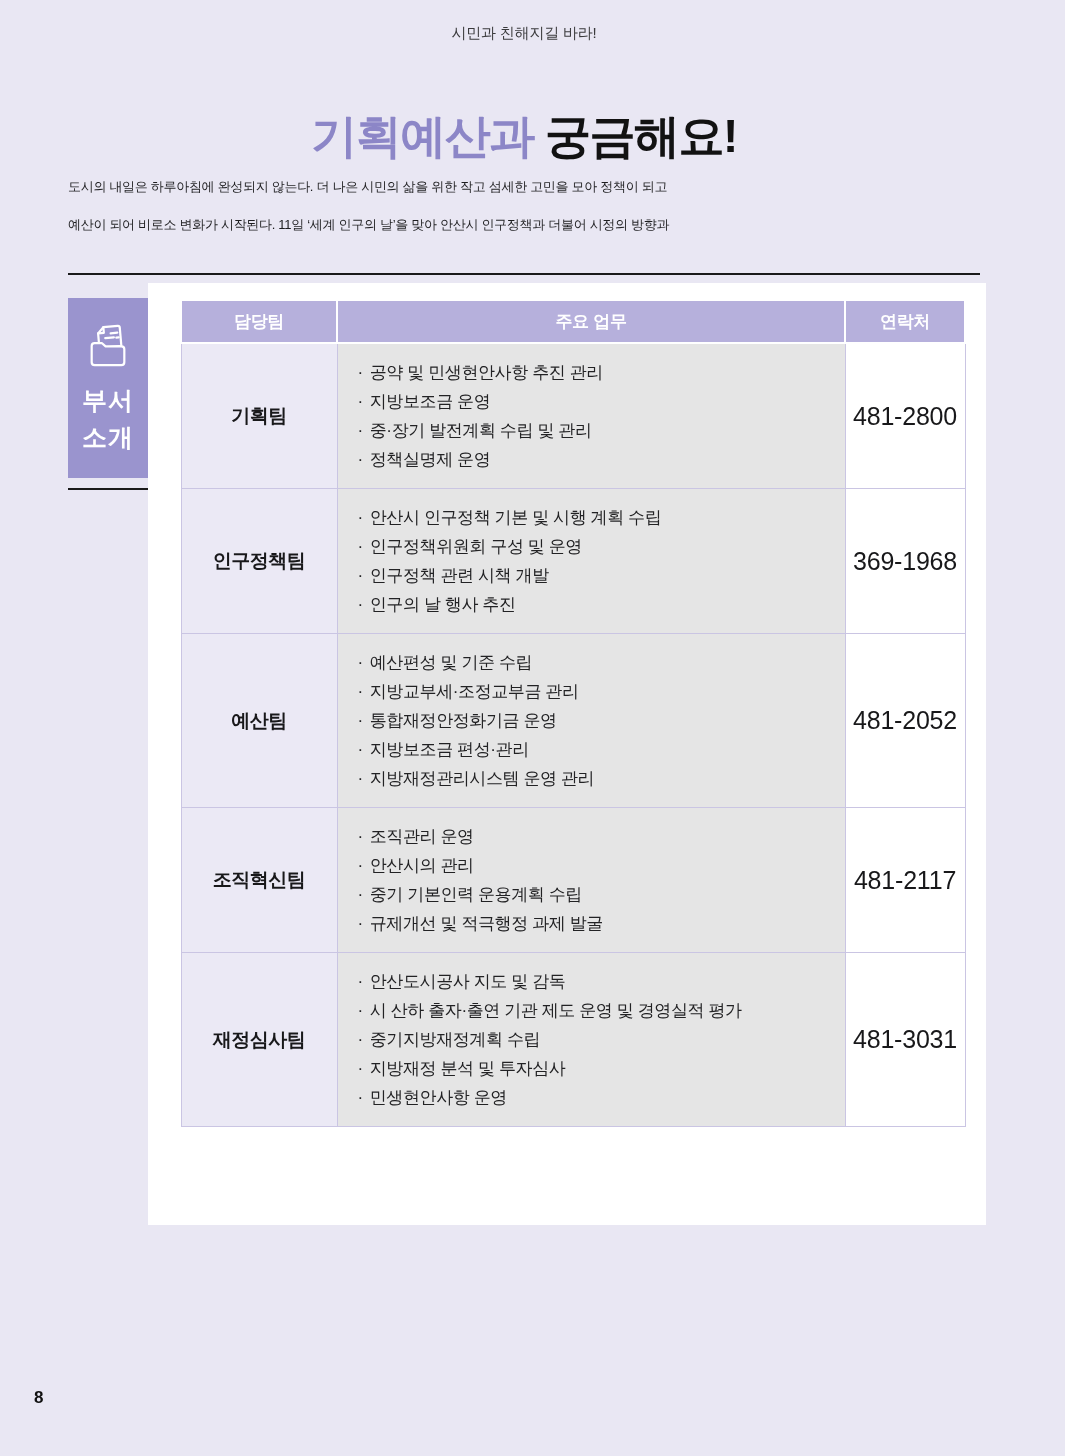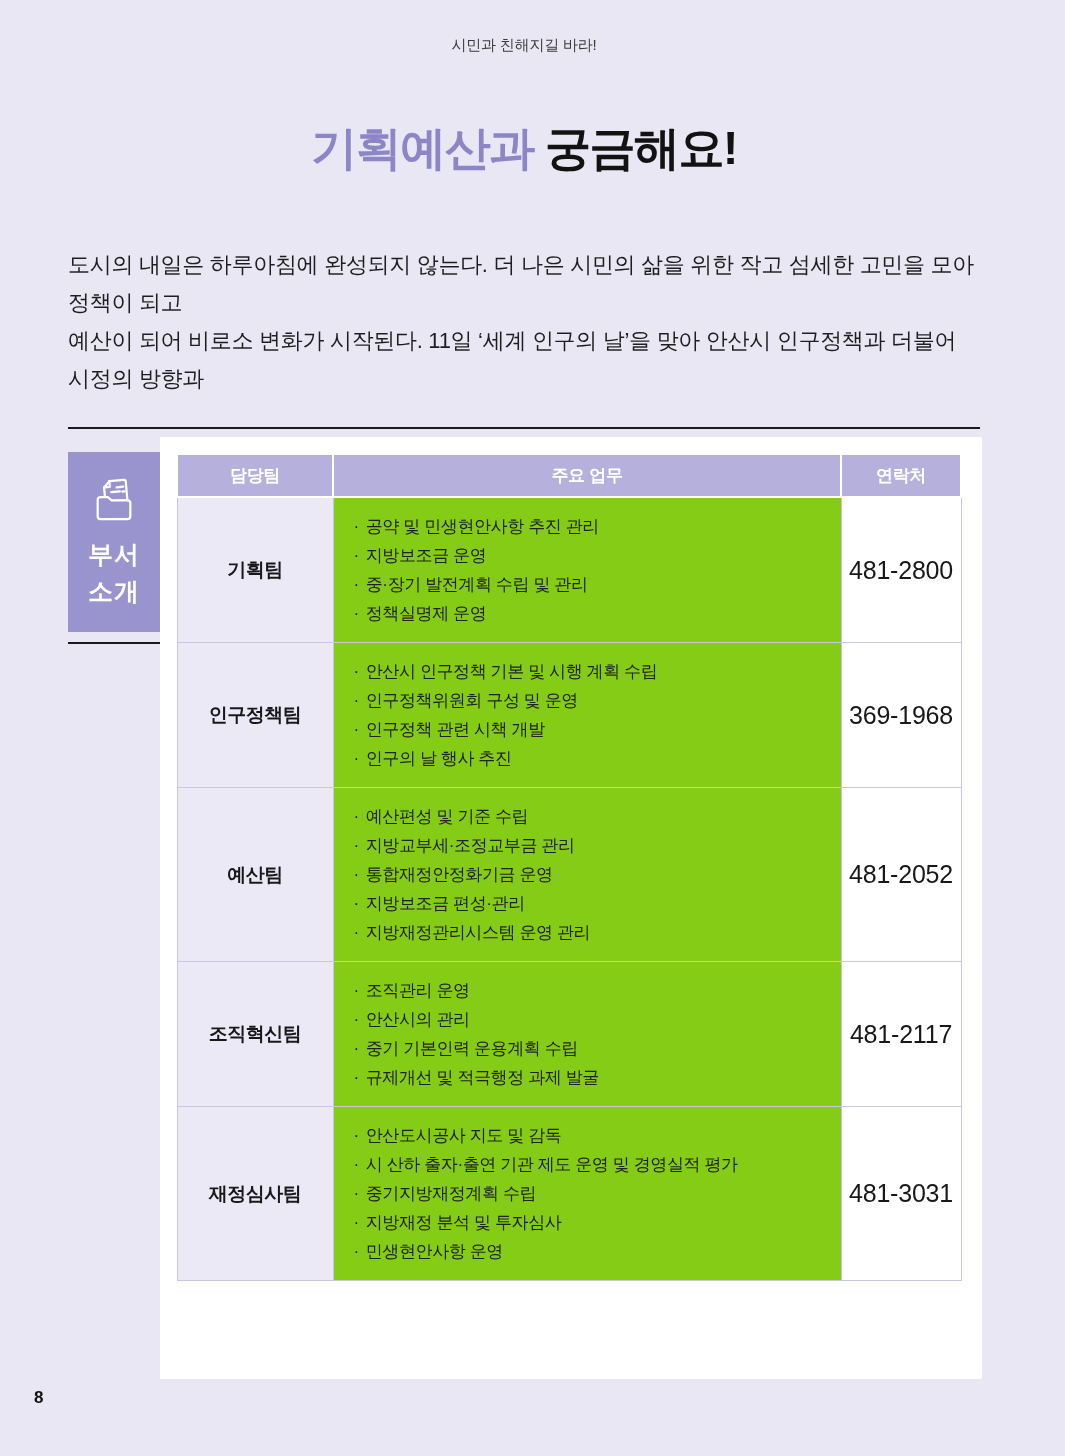--- a/index.html
+++ b/index.html
@@ -8,50 +8,49 @@
     width:1065px; height:1456px;
     background:#E9E7F3;
     font-family:"Liberation Sans", sans-serif;
     color:#1C1C1E;
     position:relative;
     overflow:hidden;
   }
   .content { margin:0 85px 0 68px; }
 
   .kicker {
-    padding-top:36px;
+    padding-top:24px;
     text-align:center;
     font-size:15px;
     color:#3A3A3C;
     letter-spacing:-0.2px;
   }
   .page-title {
     margin-top:63px;
     text-align:center;
     font-size:46px;
     font-weight:800;
     letter-spacing:-1.5px;
     color:#121212;
   }
   .page-title .accent { color:#8C86C7; }
   .intro {
-    margin-top:66px;
-    font-size:22px;
+    font-size:13px;
     line-height:38px;
     color:#1E1E20;
     letter-spacing:-0.3px;
   }
   .rule-top {
     margin-top:29px;
     border:none;
     border-top:2.5px solid #1A1A1A;
   }
 
   .content-row { display:flex; align-items:flex-start; }
-  .tab-col { width:92px; flex-shrink:0; display:flex; flex-direction:column; }
+  .tab-col { width:80px; flex-shrink:0; display:flex; flex-direction:column; }
   .side-tab {
     margin-top:15px;
     height:180px;
     background:#9A94CE;
     color:#fff;
     display:flex; flex-direction:column;
     align-items:center; justify-content:center;
   }
   .side-tab .icon-wrap { margin-bottom:10px; }
   .side-tab .tab-label {
@@ -61,21 +60,21 @@
   .rule-bottom {
     margin-top:10px;
     border:none;
     border-top:2.5px solid #1A1A1A;
     width:100%;
   }
 
   .card {
     flex:1;
     background:#FFFFFF;
-    padding:16px 20px 19px 16px;
+    padding:16px 20px 19px 32px;
     min-height:942px;
   }
   table.dept-table {
     width:100%;
     border-collapse:collapse;
     table-layout:fixed;
   }
   .dept-table col.c-team    { width:156px; }
   .dept-table col.c-duties  { width:508px; }
   .dept-table col.c-contact { width:120px; }
@@ -94,21 +93,21 @@
   }
   .team-cell {
     background:#EBE9F5;
     text-align:center;
     font-weight:700;
     font-size:19px;
     letter-spacing:-0.5px;
     color:#18181A;
     margin-top:27px;
   }
-  .duties-cell { background:#84cc16; padding:14px 10px 14px 20px; }
+  .duties-cell { background:#e5e5e5; padding:14px 10px 14px 20px; }
   .duty-line {
     font-size:17px;
     line-height:29px;
     letter-spacing:-0.4px;
     color:#222224;
   }
   .duty-line .bullet { margin-right:7px; color:#222224; }
   .contact-cell {
     background:#FFFFFF;
     text-align:center;

